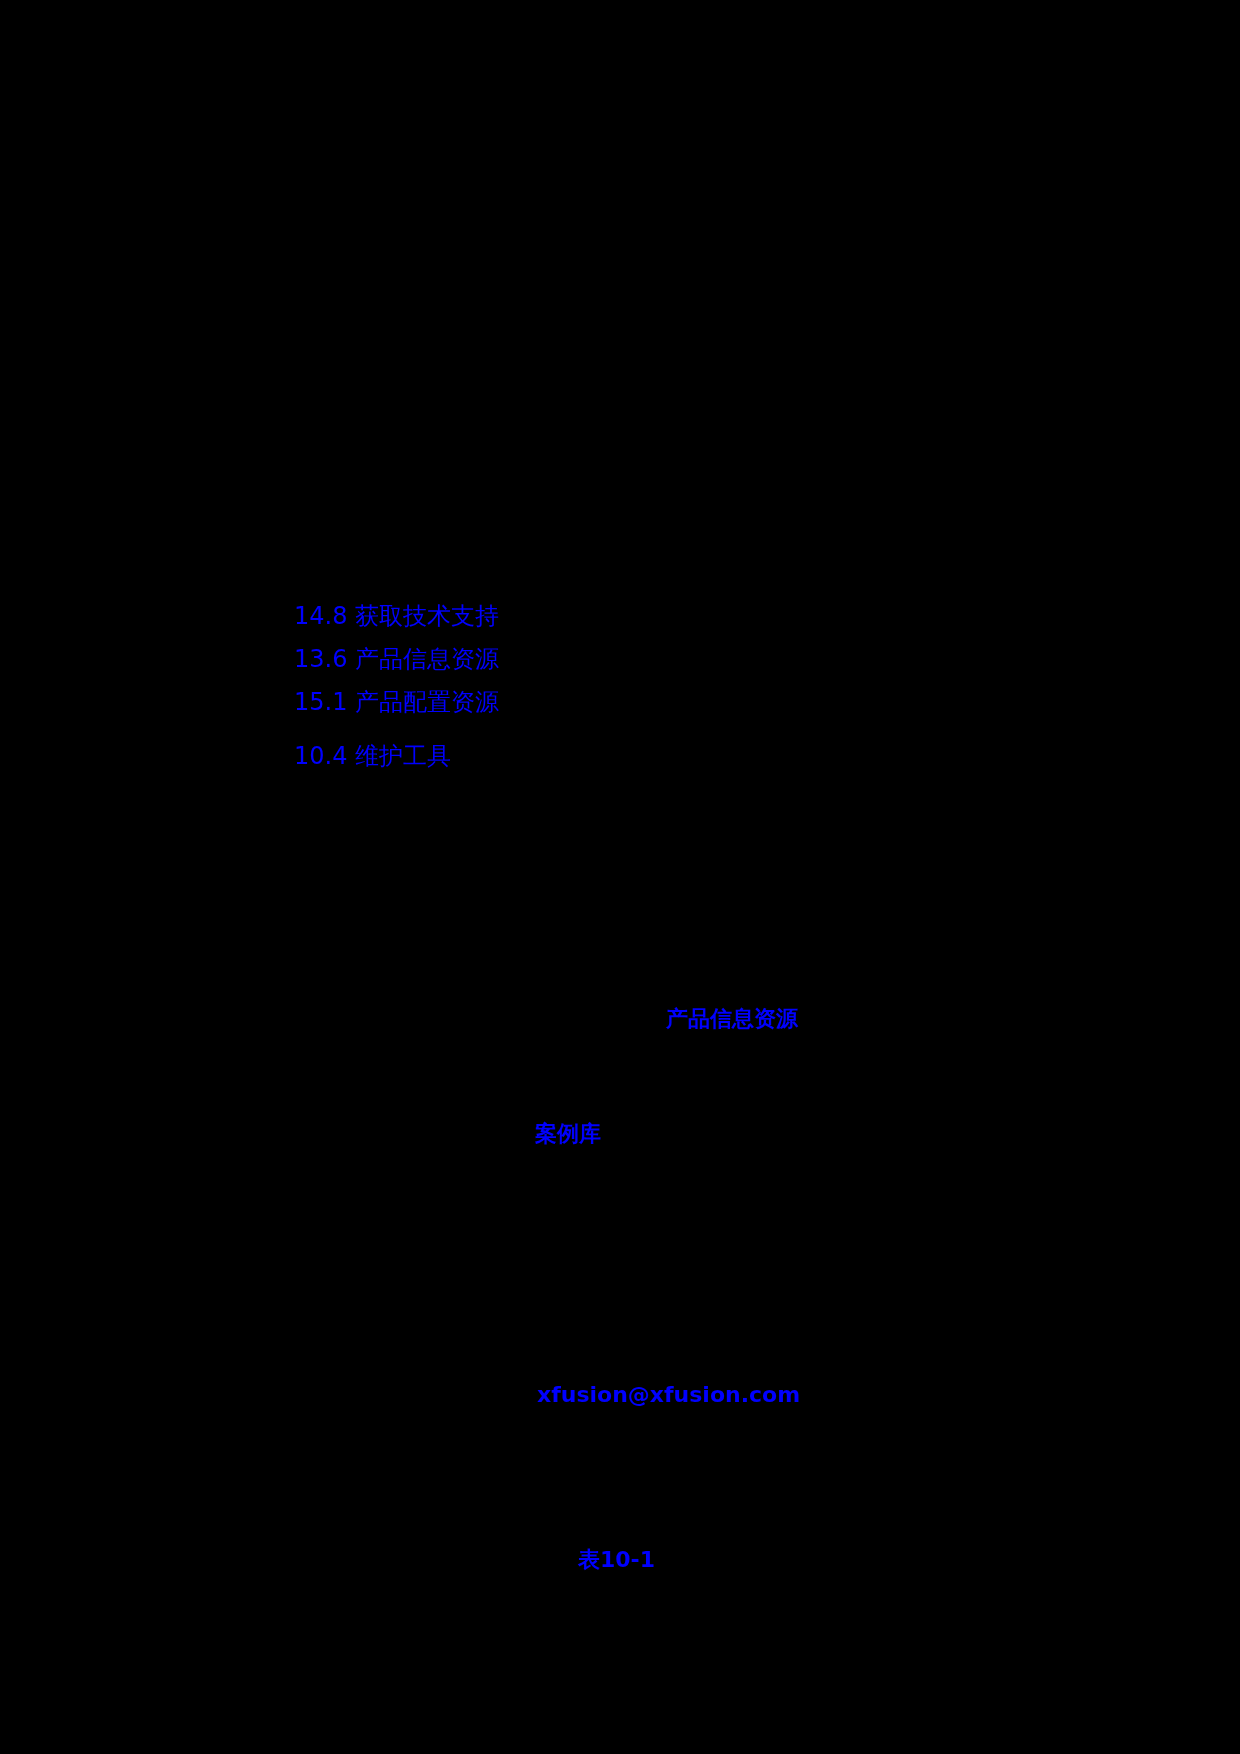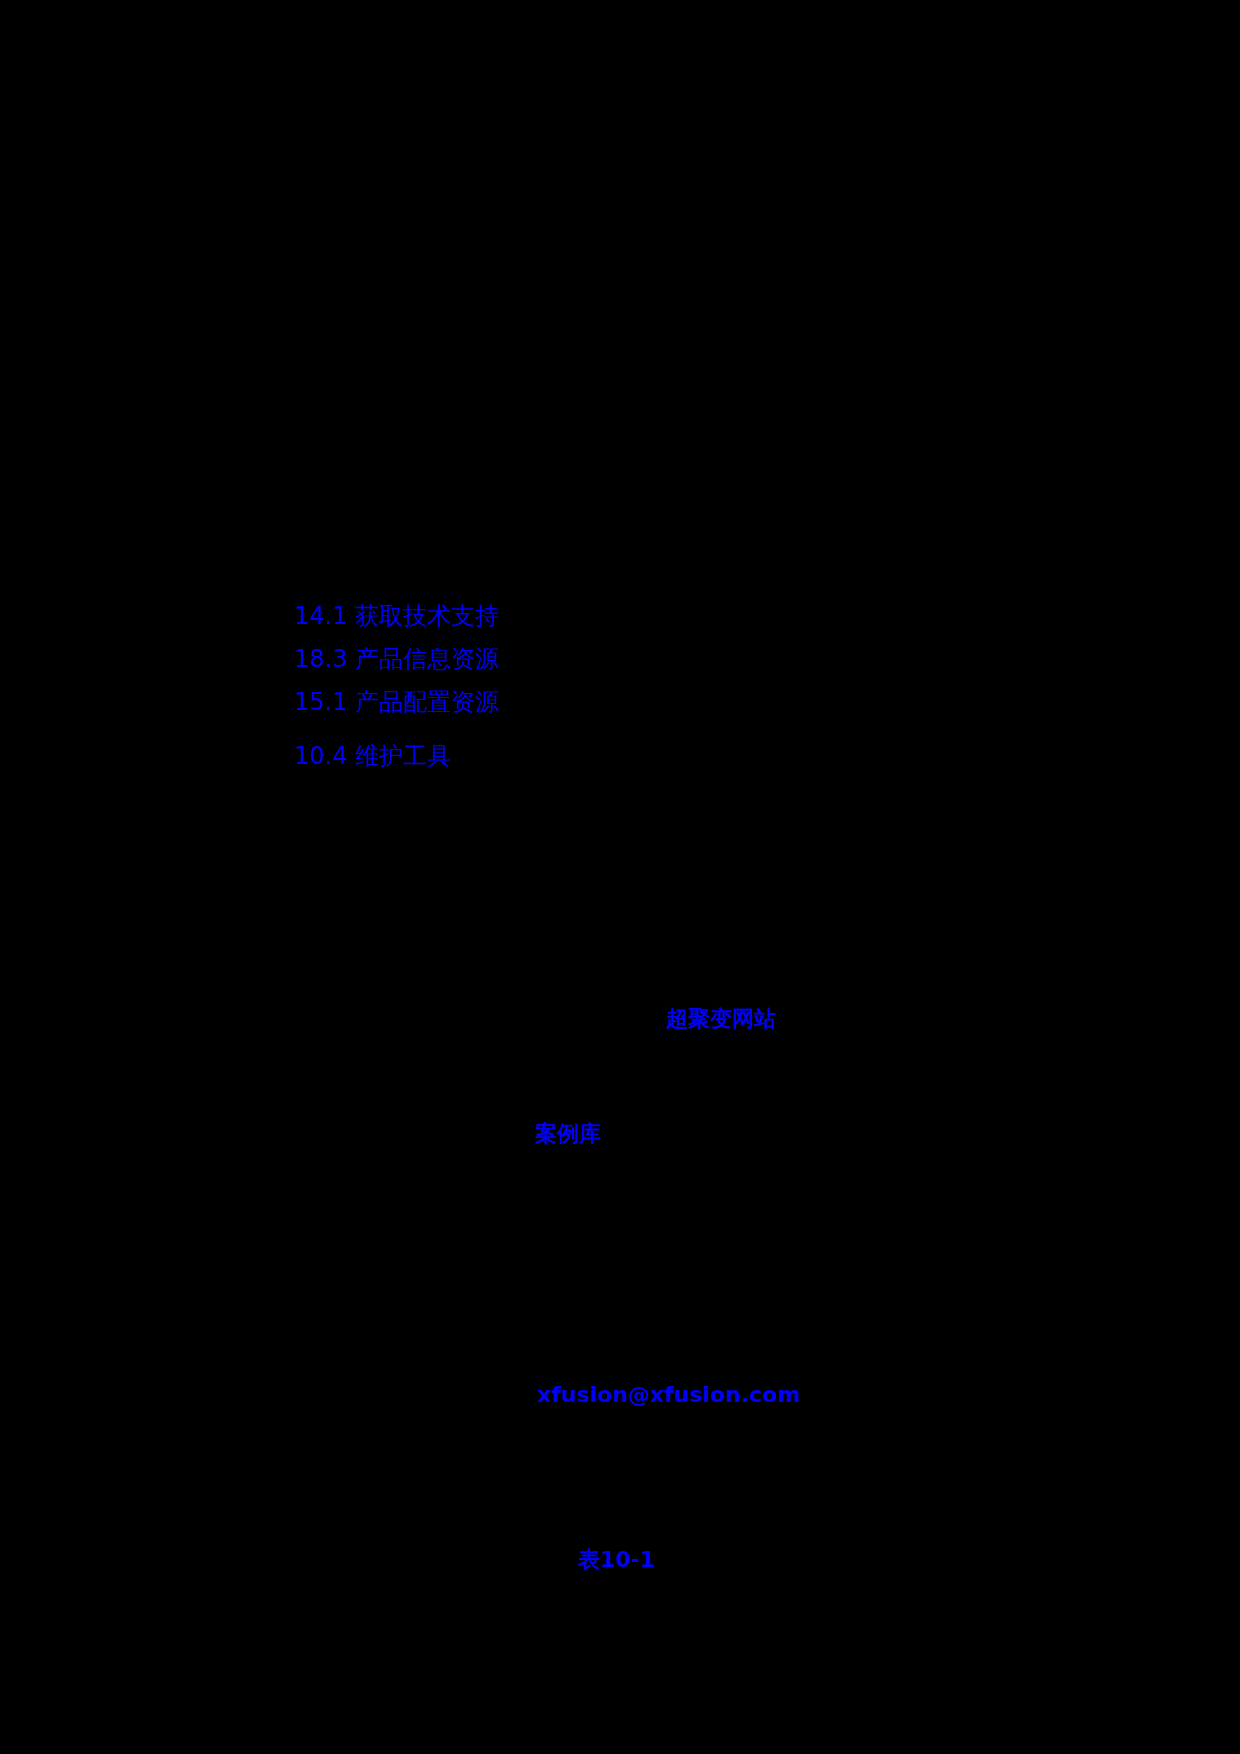--- a/index.html
+++ b/index.html
@@ -33,27 +33,27 @@
     line-height: 22px;
     font-weight: 700;
   }
 </style>
 </head>
 <body>
 
 <div class="page">
 
   <nav>
-    <a class="link toc-link" style="top: 604px;">14.1 获取技术支持</a>
-    <a class="link toc-link" style="top: 647px;">18.3 产品信息资源</a>
+    <a class="link toc-link" style="top: 604px;">14.8 获取技术支持</a>
+    <a class="link toc-link" style="top: 647px;">13.6 产品信息资源</a>
     <a class="link toc-link" style="top: 690px;">15.1 产品配置资源</a>
     <a class="link toc-link" style="top: 744px;">10.4 维护工具</a>
   </nav>
 
-  <a class="link inline-link" style="left: 666px; top: 1008px;">超聚变网站</a>
+  <a class="link inline-link" style="left: 666px; top: 1008px;">产品信息资源</a>
 
   <a class="link inline-link" style="left: 535px; top: 1123px;">案例库</a>
 
   <a class="link inline-link" style="left: 537px; top: 1384px;">xfusion@xfusion.com</a>
 
   <a class="link inline-link" style="left: 578px; top: 1549px;">表10-1</a>
 
 </div>
 
 </body></html>

